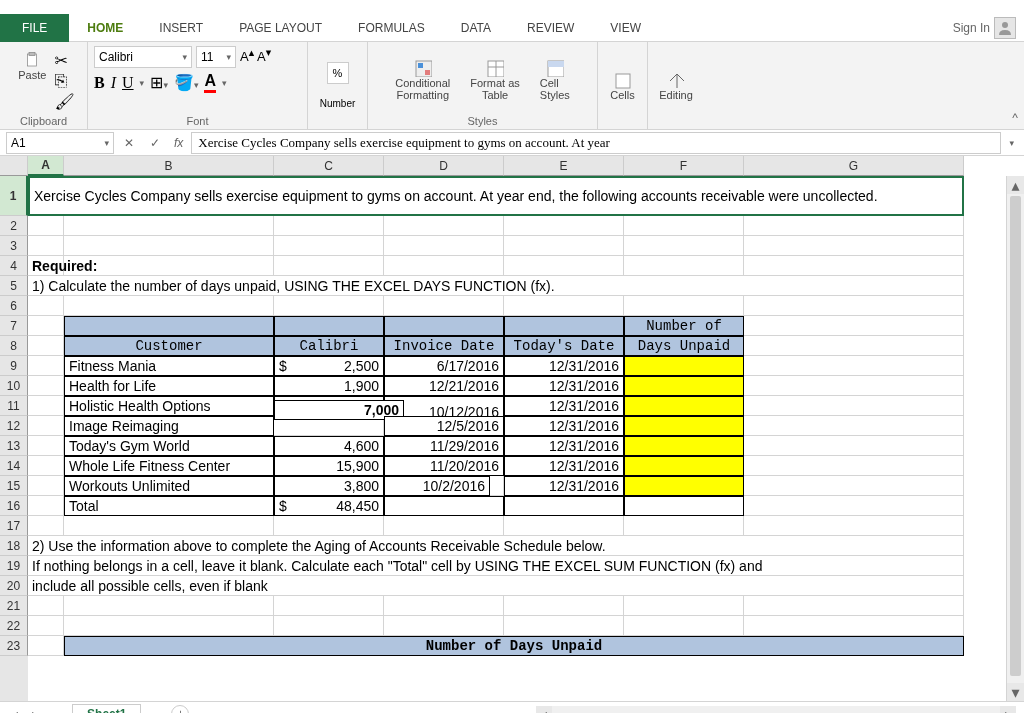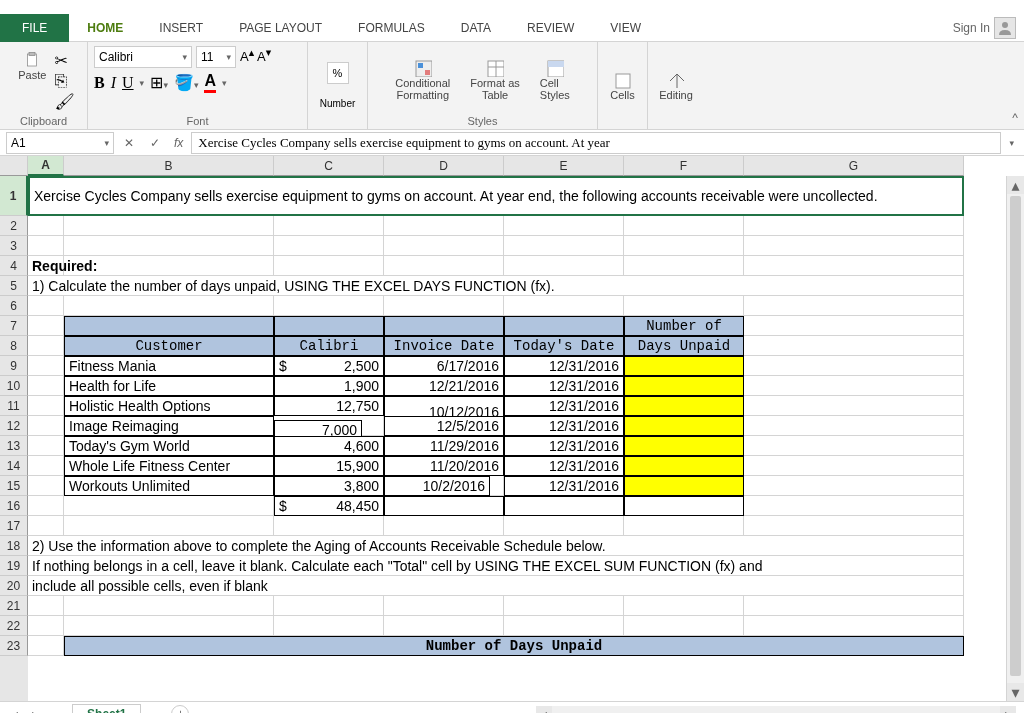--- a/index.html
+++ b/index.html
@@ -440,21 +440,21 @@
       <div class="cell tcell right" style="left: 476px; top: 200px; width: 120px; height: 20px;">12/31/2016</div>
       <div class="cell tcell yellow" style="left: 596px; top: 200px; width: 120px; height: 20px;"></div>
       <div class="cell tcell" style="left: 36px; top: 220px; width: 210px; height: 20px;">Holistic Health Options</div>
       <div class="cell tcell right" style="left: 246px; top: 220px; width: 110px; height: 20px;">
         <span>12,750</span>
       </div>
       <div class="cell tcell right" style="left: 356px; top: 220px; width: 120px; height: 32px;">10/12/2016</div>
       <div class="cell tcell right" style="left: 476px; top: 220px; width: 120px; height: 20px;">12/31/2016</div>
       <div class="cell tcell yellow" style="left: 596px; top: 220px; width: 120px; height: 20px;"></div>
       <div class="cell tcell" style="left: 36px; top: 240px; width: 210px; height: 20px;">Image Reimaging</div>
-      <div class="cell tcell right" style="left: 246px; top: 244px; width: 88px; height: 20px;">
+      <div class="cell tcell right" style="left: 246px; top: 224px; width: 130px; height: 20px; font-weight: bold;">
         <span>7,000</span>
       </div>
       <div class="cell tcell right" style="left: 356px; top: 240px; width: 120px; height: 20px;">12/5/2016</div>
       <div class="cell tcell right" style="left: 476px; top: 240px; width: 120px; height: 20px;">12/31/2016</div>
       <div class="cell tcell yellow" style="left: 596px; top: 240px; width: 120px; height: 20px;"></div>
       <div class="cell tcell" style="left: 36px; top: 260px; width: 210px; height: 20px;">Today's Gym World</div>
       <div class="cell tcell right" style="left: 246px; top: 260px; width: 110px; height: 20px;">
         <span>4,600</span>
       </div>
       <div class="cell tcell right" style="left: 356px; top: 260px; width: 120px; height: 20px;">11/29/2016</div>
@@ -467,20 +467,21 @@
       <div class="cell tcell right" style="left: 356px; top: 280px; width: 120px; height: 20px;">11/20/2016</div>
       <div class="cell tcell right" style="left: 476px; top: 280px; width: 120px; height: 20px;">12/31/2016</div>
       <div class="cell tcell yellow" style="left: 596px; top: 280px; width: 120px; height: 20px;"></div>
       <div class="cell tcell" style="left: 36px; top: 300px; width: 210px; height: 20px;">Workouts Unlimited</div>
       <div class="cell tcell right" style="left: 246px; top: 300px; width: 110px; height: 20px;">
         <span>3,800</span>
       </div>
       <div class="cell tcell right" style="left: 356px; top: 300px; width: 106px; height: 20px;">10/2/2016</div>
       <div class="cell tcell right" style="left: 476px; top: 300px; width: 120px; height: 20px;">12/31/2016</div>
       <div class="cell tcell yellow" style="left: 596px; top: 300px; width: 120px; height: 20px;"></div>
+      <div class="cell tcell" style="left: 36px; top: 320px; width: 210px; height: 20px;">Total</div>
       <div class="cell tcell right" style="left: 246px; top: 320px; width: 110px; height: 20px;">
         <span style="position:absolute;left:4px;">$</span>
         <span>48,450</span>
       </div>
       <div class="cell tcell" style="left: 356px; top: 320px; width: 120px; height: 20px;"></div>
       <div class="cell tcell" style="left: 476px; top: 320px; width: 120px; height: 20px;"></div>
       <div class="cell tcell" style="left: 596px; top: 320px; width: 120px; height: 20px;"></div>
       <div class="cell " style="left: 0px; top: 360px; width: 936px; height: 20px;">2) Use the information above to complete the Aging of Accounts Receivable Schedule below.</div>
       <div class="cell " style="left: 0px; top: 380px; width: 936px; height: 20px;">If nothing belongs in a cell, leave it blank.  Calculate each "Total" cell by USING THE EXCEL SUM FUNCTION (fx) and</div>
       <div class="cell hdr-blue bold" style="left: 36px; top: 460px; width: 900px; height: 20px; justify-content: center;">Number of Days Unpaid</div>

